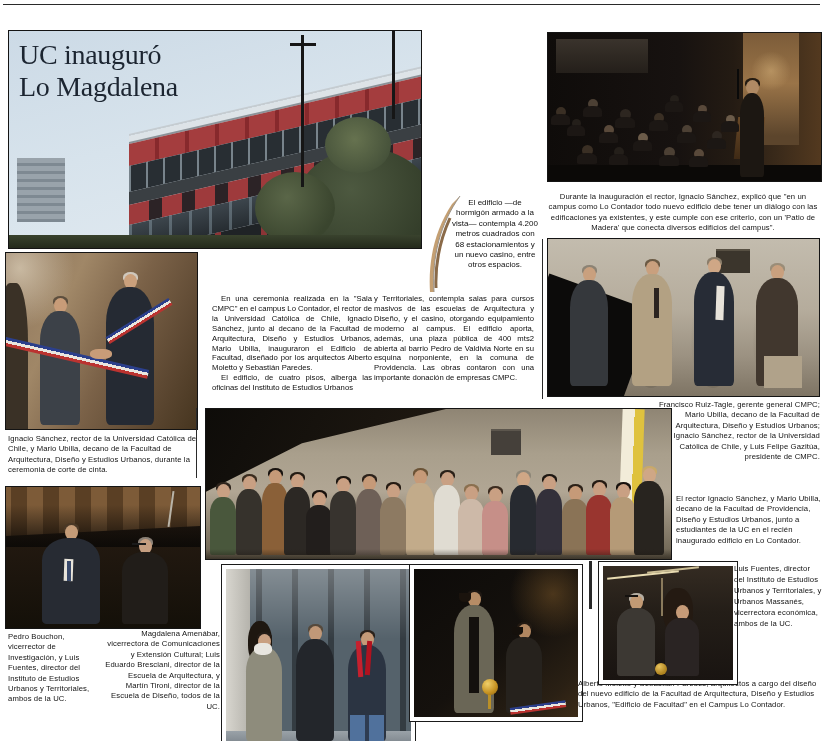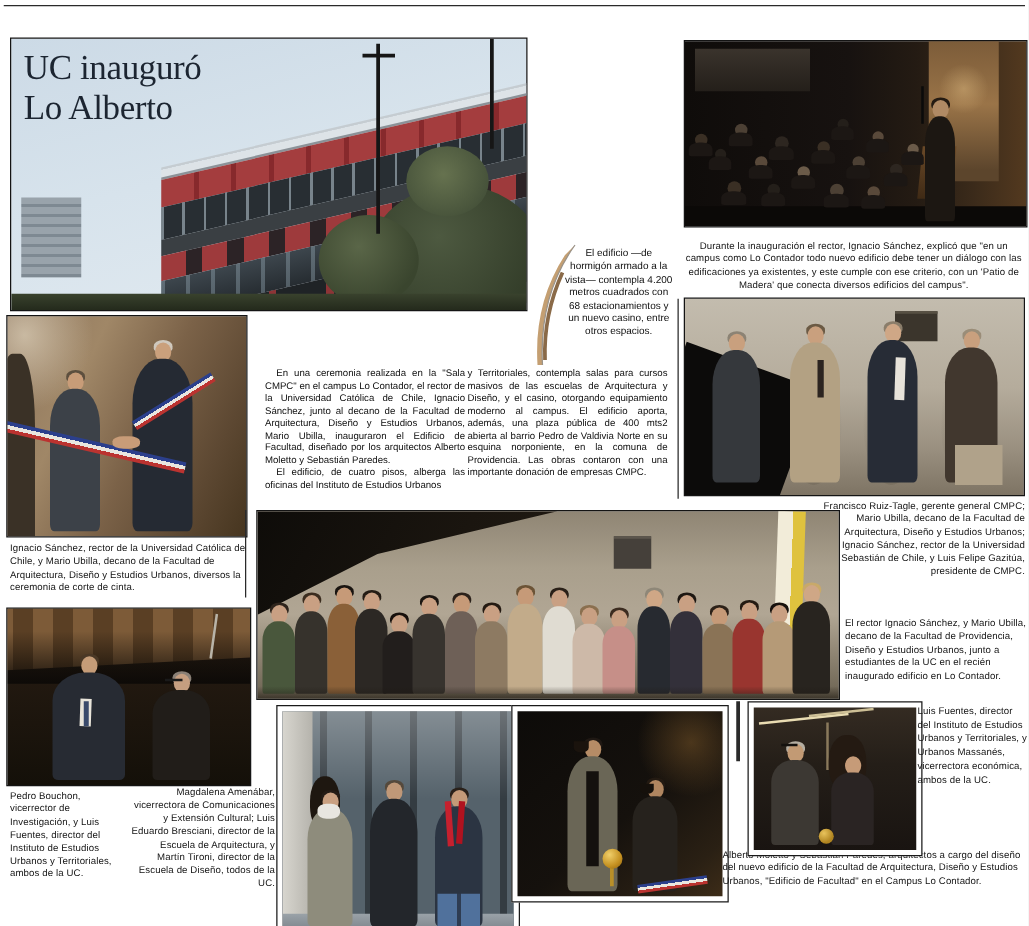--- a/index.html
+++ b/index.html
@@ -87,21 +87,21 @@
     </div>
     <div class="trees" style="right:-14px;bottom:-18px;width:140px;height:118px;background:radial-gradient(circle at 40% 35%,#4d5940,#343e2a 70%);"></div>
     <div class="trees" style="right:86px;bottom:4px;width:80px;height:72px;background:radial-gradient(circle at 40% 35%,#5a6648,#3a452e 72%);"></div>
     <div class="trees" style="right:30px;top:86px;width:66px;height:56px;background:radial-gradient(circle at 45% 40%,#66724f,#46523a 75%);"></div>
     <div class="hedge"></div>
     <div class="pole" style="left:292px;top:4px;width:3px;height:152px;"></div>
     <div class="pole" style="left:281px;top:12px;width:26px;height:3px;"></div>
     <div class="pole" style="right:26px;top:0;width:3px;height:88px;"></div>
     <h1 class="headline">
       <span>UC inauguró</span>
-      <span>Lo Alberto</span>
+      <span>Lo Magdalena</span>
     </h1>
   </div>
 
   <div class="photo ph-speech">
     <div class="d" style="left:8px;top:6px;width:92px;height:34px;background:linear-gradient(180deg,#3a332c,#241f1a);"></div>
     <div class="d" style="right:22px;top:0;width:56px;height:112px;background:linear-gradient(180deg,#7c5c39,#9a7448 45%,#5c452c 92%);"></div>
     <div class="d" style="right:30px;top:18px;width:40px;height:40px;border-radius:50%;background:radial-gradient(circle,rgba(235,200,140,.4),rgba(0,0,0,0) 70%);"></div>
     <div class="d" style="right:58px;bottom:22px;width:27px;height:42px;background:linear-gradient(180deg,#6b4a28,#3f2a15);transform:skewX(-6deg);"></div>
     <div class="d" style="right:82px;top:36px;width:2px;height:30px;background:#0a0a0a;"></div>
     <div class="d" style="left:0;right:0;bottom:0;height:16px;background:#0b0907;"></div>
@@ -198,21 +198,21 @@
         <span class="pp" style="left: 100px; width: 48px; height: 152px;">
           <u style="background:#cfc8bd"></u>
           <i style="background:#caa07c"></i>
           <b style="background:#252a33"></b>
         </span>
       </div>
     <div class="d" style="left:96px;top:64px;width:74px;height:8px;transform:rotate(-32deg);background:linear-gradient(180deg,#2b3f8c 0 33%,#e9e6df 33% 66%,#bb3330 66%);"></div>
     <div class="d" style="left:-6px;top:100px;width:150px;height:9px;transform:rotate(13deg);background:linear-gradient(180deg,#2b3f8c 0 33%,#e9e6df 33% 66%,#bb3330 66%);"></div>
     <div class="d" style="left:84px;top:96px;width:22px;height:10px;background:#c89c78;border-radius:40%;"></div>
   </div>
-  <div class="cap" style="left:8px;top:434px;width:196px;">Ignacio Sánchez, rector de la Universidad Católica de Chile, y Mario Ubilla, decano de la Facultad de Arquitectura, Diseño y Estudios Urbanos, diversos la ceremonia de corte de cinta.</div>
+  <div class="cap" style="left:8px;top:434px;width:196px;">Ignacio Sánchez, rector de la Universidad Católica de Chile, y Mario Ubilla, decano de la Facultad de Arquitectura, Diseño y Estudios Urbanos, durante la ceremonia de corte de cinta.</div>
 
   <div class="body-col" style="left:212px;top:294px;">
     <p>En una ceremonia realizada en la "Sala CMPC" en el campus Lo Contador, el rector de la Universidad Católica de Chile, Ignacio Sánchez, junto al decano de la Facultad de Arquitectura, Diseño y Estudios Urbanos, Mario Ubilla, inauguraron el Edificio de Facultad, diseñado por los arquitectos Alberto Moletto y Sebastián Paredes.</p>
     <p>El edificio, de cuatro pisos, alberga las oficinas del Instituto de Estudios Urbanos</p>
   </div>
   <div class="body-col" style="left:374px;top:294px;">
     <p class="noind">y Territoriales, contempla salas para cursos masivos de las escuelas de Arquitectura y Diseño, y el casino, otorgando equipamiento moderno al campus. El edificio aporta, además, una plaza pública de 400 mts2 abierta al barrio Pedro de Valdivia Norte en su esquina norponiente, en la comuna de Providencia. Las obras contaron con una importante donación de empresas CMPC.</p>
   </div>
 
   <div class="rule" style="left:542px;top:239px;width:1px;height:160px;"></div>
@@ -242,21 +242,21 @@
         <span class="pp" style="left: 208px; width: 42px; height: 122px;">
           <u style="background:#9a8d78"></u>
           <i style="background:#c9a07e"></i>
           <b style="background:#41372e"></b>
         </span>
       </div>
     <div class="d" style="left:216px;bottom:8px;width:38px;height:32px;background:#b0a28a;"></div>
     <div class="d" style="left:168px;bottom:76px;width:8px;height:34px;background:#e7e3da;transform:rotate(2deg);"></div>
     <div class="d" style="left:106px;bottom:78px;width:5px;height:30px;background:#2c2420;"></div>
   </div>
-  <div class="cap tr" style="left:658px;top:400px;width:162px;">Francisco Ruiz-Tagle, gerente general CMPC; Mario Ubilla, decano de la Facultad de Arquitectura, Diseño y Estudios Urbanos; Ignacio Sánchez, rector de la Universidad Sebastián de Chile, y Luis Felipe Gazitúa, presidente de CMPC.</div>
+  <div class="cap tr" style="left:658px;top:400px;width:162px;">Francisco Ruiz-Tagle, gerente general CMPC; Mario Ubilla, decano de la Facultad de Arquitectura, Diseño y Estudios Urbanos; Ignacio Sánchez, rector de la Universidad Católica de Chile, y Luis Felipe Gazitúa, presidente de CMPC.</div>
 
   <div class="rule" style="left:196px;top:408px;width:1px;height:70px;"></div>
   <div class="photo ph-group">
     <div class="d" style="left:0;top:0;width:240px;height:90px;background:linear-gradient(120deg,#0e0c09,#221b13);clip-path:polygon(0 0,100% 0,40% 38%,0 92%);"></div>
     <div class="d" style="left:285px;top:20px;width:30px;height:26px;background:#45403a;box-shadow:inset 0 2px 0 #5c564d;"></div>
     <div class="d" style="right:28px;top:0;width:22px;height:96px;background:linear-gradient(90deg,#f2ecd9 0 55%,#dfc23e 55%);transform:rotate(2deg);"></div>
     <div class="d crowd-group" style="left:0;top:0;right:0;bottom:0;">
         <span class="pp" style="left: 4px; width: 26px; height: 72px;">
           <u style="background:#2e241c"></u>
           <i style="background:#c9a083"></i>

